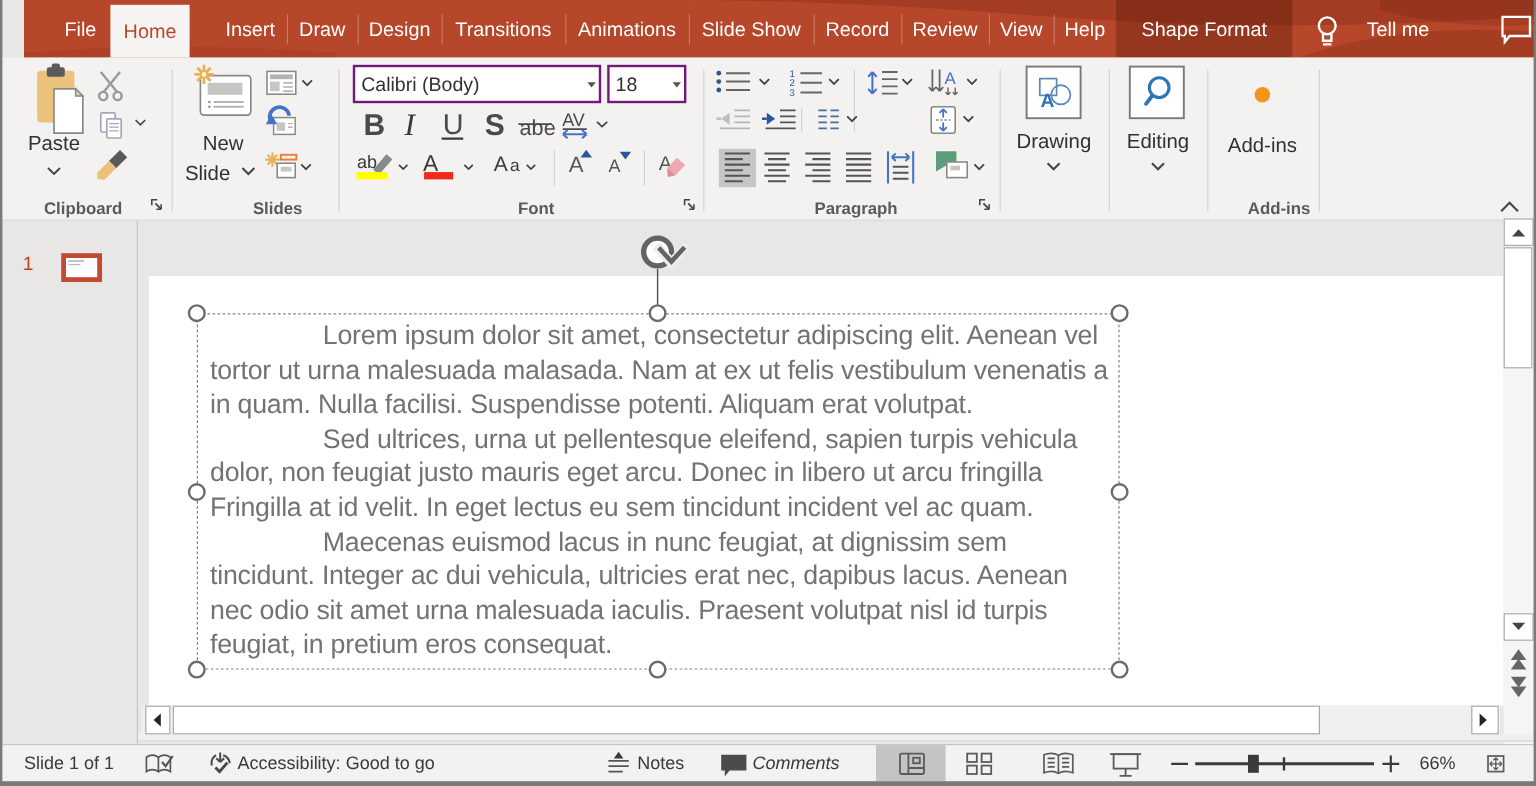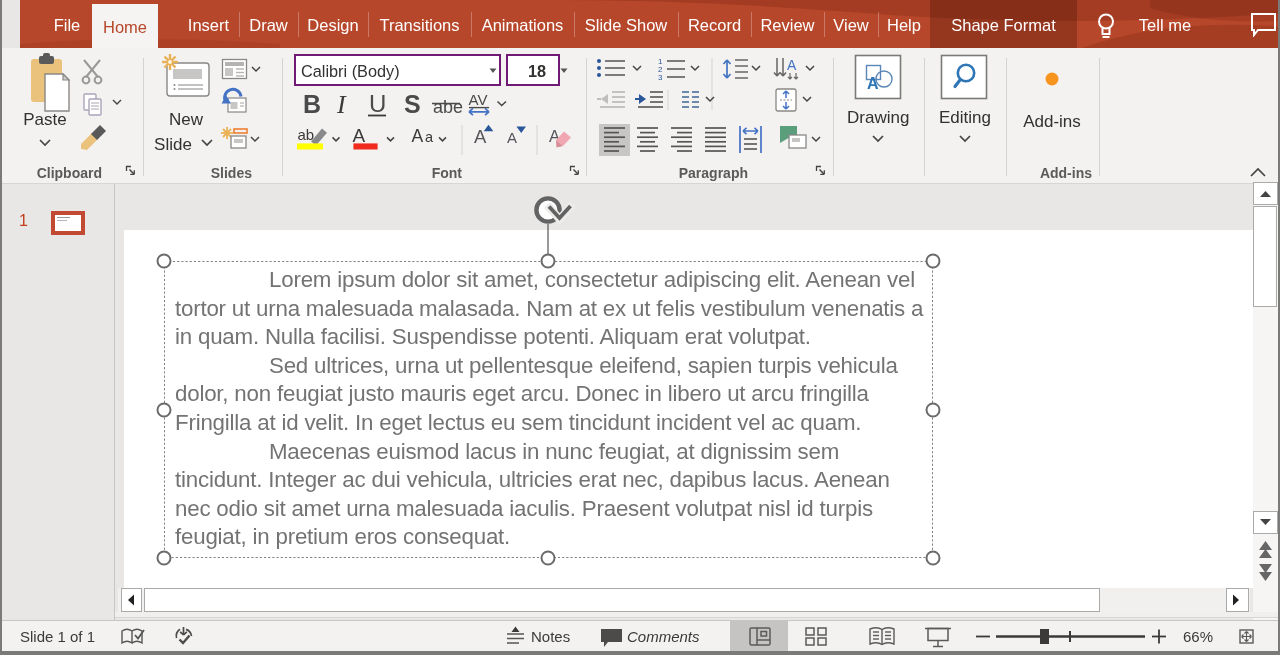--- a/index.html
+++ b/index.html
@@ -101,21 +101,21 @@
   <div class="glabel" style="left:648px;width:100px;">Paragraph</div>
   <div class="glabel" style="left:1012px;width:80px;">Add-ins</div>
   <div class="blabel" style="left:15px;top:62px;width:60px;">Paste</div>
   <div class="blabel" style="left:156px;top:62px;width:60px;">New</div>
   <div class="blabel" style="left:143px;top:87px;width:60px;">Slide</div>
   <div class="blabel" style="left:847px;top:60px;width:60px;">Drawing</div>
   <div class="blabel" style="left:935px;top:60px;width:60px;">Editing</div>
   <div class="blabel" style="left:1022px;top:64px;width:60px;">Add-ins</div>
 
   <div class="combo" style="left:294px;top:6px;width:207px;height:32px;box-sizing:border-box;line-height:30px;padding-left:5px;">Calibri (Body)</div>
-  <div class="combo" style="left:506px;top:6px;width:54px;height:32px;box-sizing:border-box;line-height:30px;padding-left:20px;font-weight:bold;">18</div>
+  <div class="combo" style="left:506px;top:6px;width:66px;height:32px;box-sizing:border-box;line-height:30px;padding-left:5px;">18</div>
 
   <svg id="ribicons" class="abs" style="left:0;top:0" width="1280" height="135" viewBox="0 0 1280 135">
 
     <g>
       <rect x="31" y="11" width="31" height="43" rx="3" fill="#eac27c"></rect>
       <rect x="39" y="8" width="15" height="8" rx="2" fill="#5a5a5a"></rect>
       <rect x="43" y="5" width="7" height="5" rx="2" fill="#5a5a5a"></rect>
       <path d="M45 26 L63 26 L69 32 L69 63 L45 63 Z" fill="#fff" stroke="#8a8886" stroke-width="1.4"></path>
       <path d="M63 26 L63 32 L69 32 Z" fill="#d0cecc" stroke="#8a8886" stroke-width="1.2"></path>
     </g>
@@ -466,20 +466,21 @@
 <div class="sbtn" style="left:121px;top:588px;width:21px;height:24px;"></div>
 <div class="sbtn" style="left:144px;top:588px;width:956px;height:24px;"></div>
 <div class="sbtn" style="left:1226px;top:588px;width:23px;height:24px;"></div>
 <svg class="abs" style="left:121px;top:588px" width="1130" height="24" viewBox="0 0 1130 24">
   <path d="M13 6.5 L13 17.5 L7 12 Z" fill="#222"></path>
   <path d="M1112 6.5 L1112 17.5 L1118 12 Z" fill="#222"></path>
 </svg>
 
 <div id="statusbar">
   <div class="stxt" style="left:20px;">Slide 1 of 1</div>
+  <div class="stxt" style="left:198px;">Accessibility: Good to go</div>
   <div class="stxt" style="left:531px;">Notes</div>
   <div class="stxt" style="left:627px;font-style:italic;">Comments</div>
   <div class="abs" style="left:730px;top:0;width:58px;height:30px;background:#c6c4c2;"></div>
   <div class="stxt" style="left:1183px;">66%</div>
   <svg class="abs" style="left:0;top:0" width="1280" height="31" viewBox="0 0 1280 31">
 
     <g fill="none" stroke="#555" stroke-width="1.4">
       <path d="M122 10 C125 8 129 8 132 10 L132 22 C129 20 125 20 122 22 Z"></path>
       <path d="M132 10 C135 8 139 8 142 10 L142 22 C139 20 135 20 132 22"></path>
     </g>

